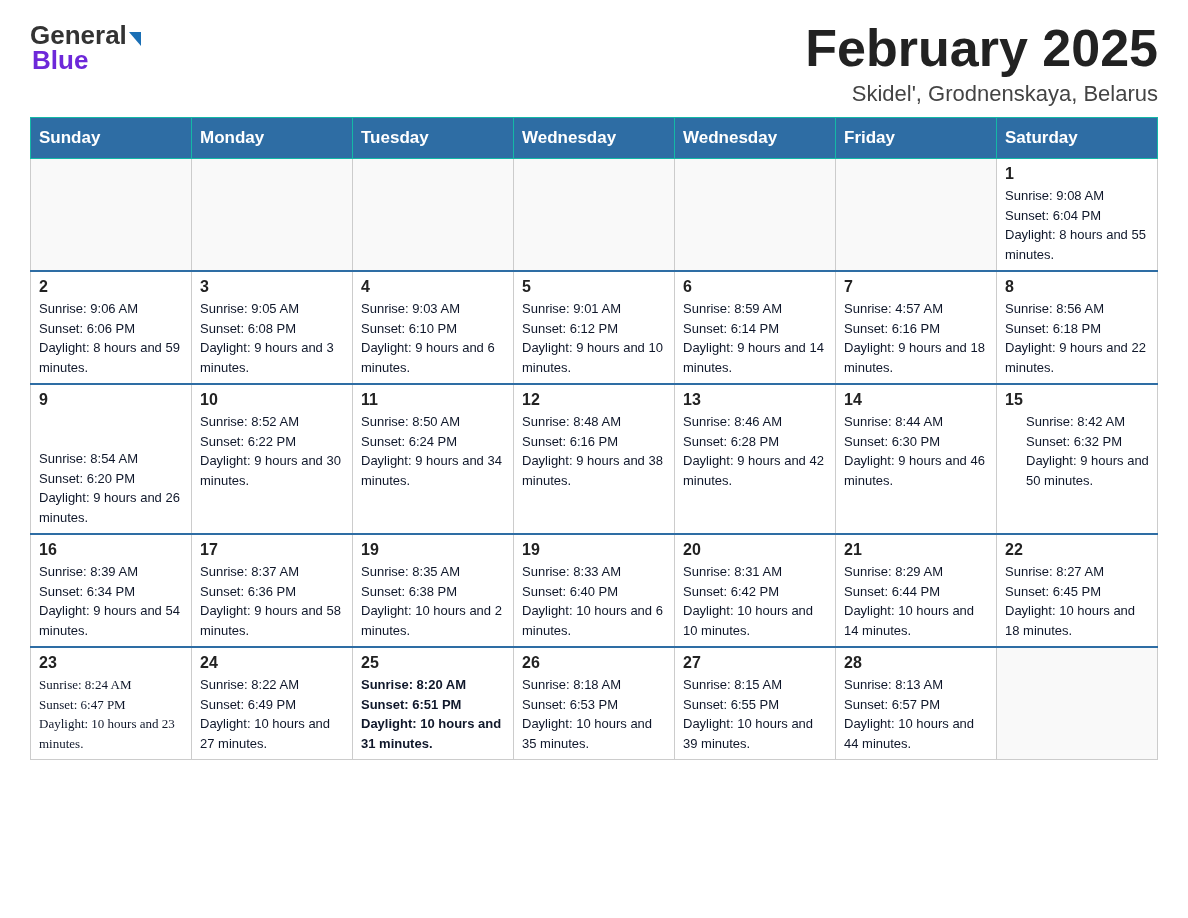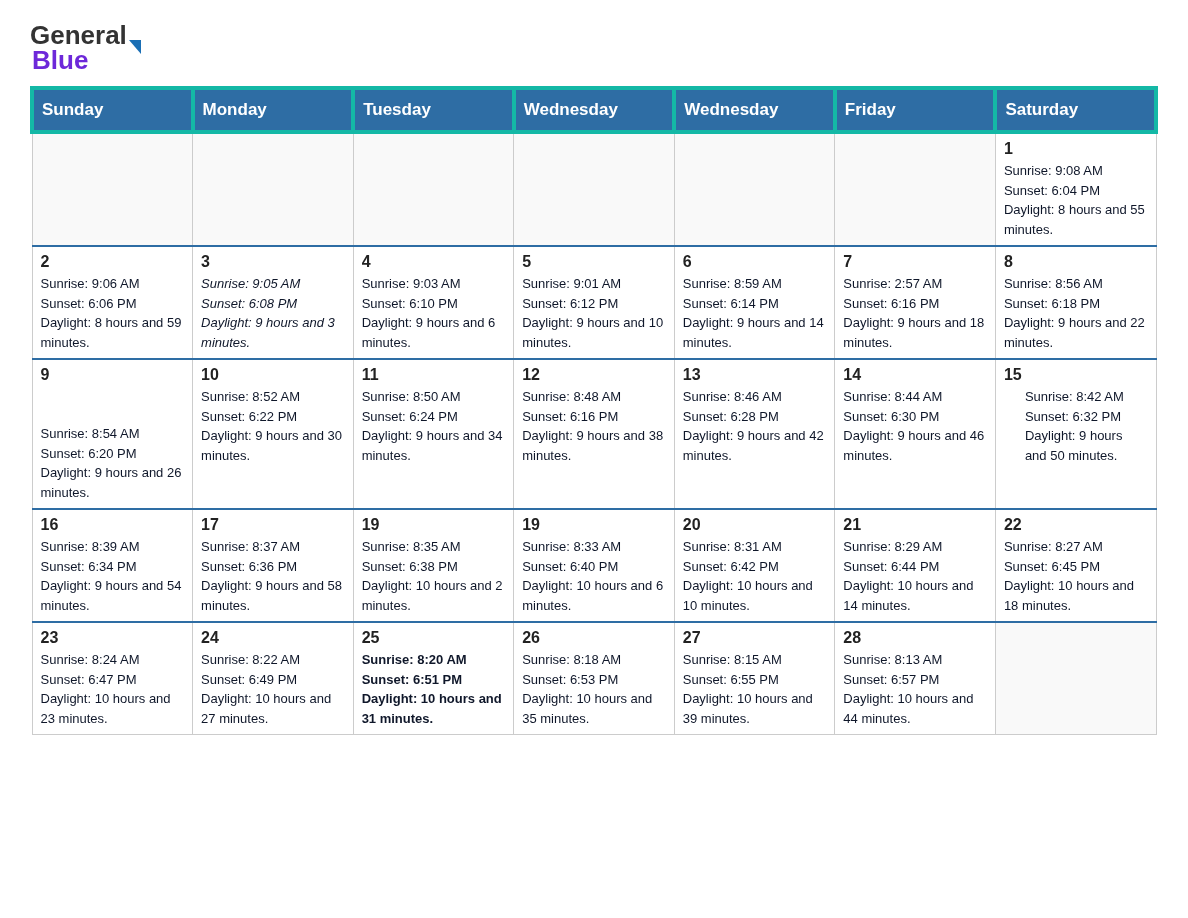--- a/index.html
+++ b/index.html
@@ -19,21 +19,21 @@
     .logo {
       display: flex;
       flex-direction: column;
       align-items: flex-start;
     }
     .logo-text {
       font-size: 26px;
       font-weight: bold;
       color: #333;
       display: flex;
-      align-items: flex-end;
+      align-items: center;
     }
     .logo-general { color: #333; }
     .logo-arrow {
       width: 0;
       height: 0;
       border-left: 12px solid transparent;
       border-top: 14px solid #1a6fb5;
       display: inline-block;
       margin: 0 2px;
       position: relative;
@@ -57,21 +57,21 @@
       border-collapse: collapse;
       margin-top: 10px;
     }
     thead tr th {
       background-color: #2e6da4;
       color: #fff;
       font-size: 17px;
       font-weight: bold;
       padding: 10px 8px;
       text-align: left;
-      border: 4px solid #14b8a6;
+      border: 1px solid #14b8a6;
     }
     tbody tr td {
       border: 1px solid #ccc;
       vertical-align: top;
       padding: 6px 8px;
       width: 14.28%;
       height: 110px;
       font-size: 13px;
       color: #333;
       background: #fff;
@@ -102,20 +102,22 @@
   <div class="logo">
     <div class="logo-text">
       <span class="logo-general">General</span>
       <span class="logo-arrow"></span>
     </div>
     <div style="margin-top:-6px; margin-left:2px;">
       <span class="logo-blue">Blue</span>
     </div>
   </div>
   <div class="title-block">
+    <div class="month-title">February 2025</div>
+    <div class="location">Skidel', Grodnenskaya, Belarus</div>
   </div>
 </div>
 
 <table>
   <thead>
     <tr>
     <th>Sunday</th>
         <th>Monday</th>
         <th>Tuesday</th>
         <th>Wednesday</th>
@@ -141,21 +143,21 @@
       </tr>
       <tr>
         <td>
           <span class="day-number">2</span>
           <div class="day-info" style="white-space: pre-line;">Sunrise: 9:06 AM
 Sunset: 6:06 PM
 Daylight: 8 hours and 59 minutes.</div>
         </td>
         <td>
           <span class="day-number">3</span>
-          <div class="day-info" style="white-space: pre-line; font-style: italic;">Sunrise: 9:05 AM
+          <div class="day-info" style="white-space: pre-line;">Sunrise: 9:05 AM
 Sunset: 6:08 PM
 Daylight: 9 hours and 3 minutes.</div>
         </td>
         <td>
           <span class="day-number">4</span>
           <div class="day-info" style="white-space: pre-line;">Sunrise: 9:03 AM
 Sunset: 6:10 PM
 Daylight: 9 hours and 6 minutes.</div>
         </td>
         <td>
@@ -165,21 +167,21 @@
 Daylight: 9 hours and 10 minutes.</div>
         </td>
         <td>
           <span class="day-number">6</span>
           <div class="day-info" style="white-space: pre-line;">Sunrise: 8:59 AM
 Sunset: 6:14 PM
 Daylight: 9 hours and 14 minutes.</div>
         </td>
         <td>
           <span class="day-number">7</span>
-          <div class="day-info" style="white-space: pre-line;">Sunrise: 2:57 AM
+          <div class="day-info" style="white-space: pre-line;">Sunrise: 4:57 AM
 Sunset: 6:16 PM
 Daylight: 9 hours and 18 minutes.</div>
         </td>
         <td>
           <span class="day-number">8</span>
           <div class="day-info" style="white-space: pre-line;">Sunrise: 8:56 AM
 Sunset: 6:18 PM
 Daylight: 9 hours and 22 minutes.</div>
         </td>
       </tr>
@@ -267,21 +269,21 @@
         <td>
           <span class="day-number">22</span>
           <div class="day-info" style="white-space: pre-line;">Sunrise: 8:27 AM
 Sunset: 6:45 PM
 Daylight: 10 hours and 18 minutes.</div>
         </td>
       </tr>
       <tr>
         <td>
           <span class="day-number">23</span>
-          <div class="day-info" style="white-space: pre-line;">Sunrise: 8:24 AM
+          <div class="day-info" style="white-space: pre-line; font-family: Liberation Serif, serif;">Sunrise: 8:24 AM
 Sunset: 6:47 PM
 Daylight: 10 hours and 23 minutes.</div>
         </td>
         <td>
           <span class="day-number">24</span>
           <div class="day-info" style="white-space: pre-line;">Sunrise: 8:22 AM
 Sunset: 6:49 PM
 Daylight: 10 hours and 27 minutes.</div>
         </td>
         <td>

